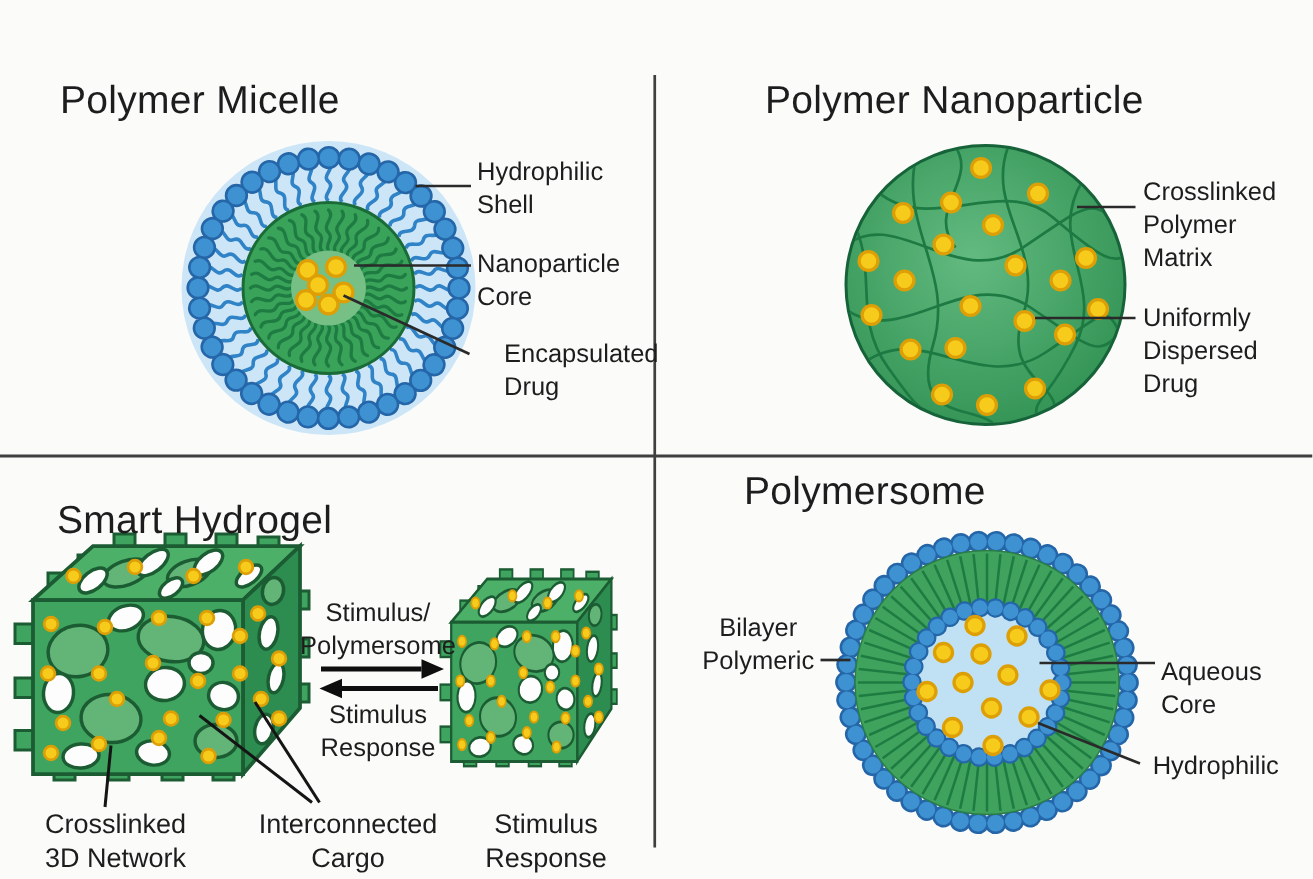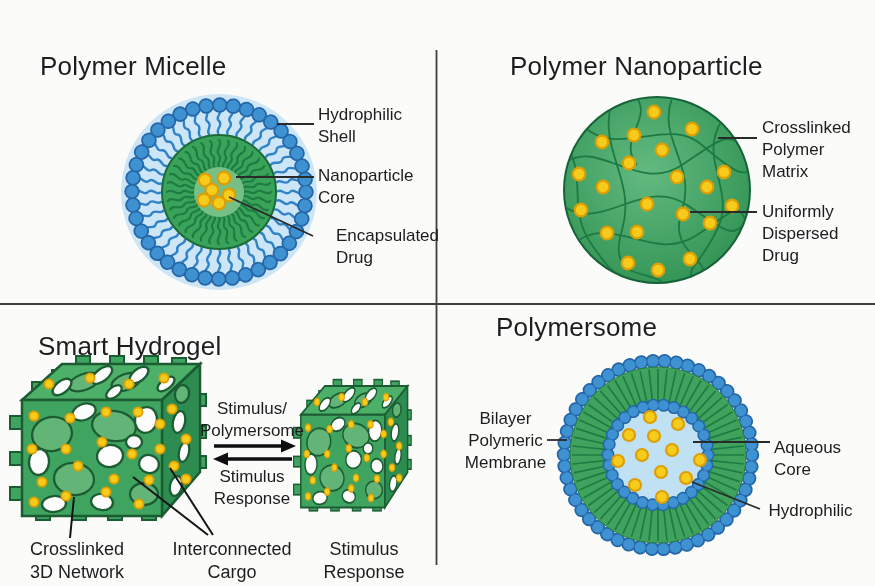--- a/index.html
+++ b/index.html
@@ -346,21 +346,20 @@
   <div>Cargo</div>
 </div>
 <div class="lbl big center" style="left:304px;top:538px;width:120px;">
   <div>Stimulus</div>
   <div>Response</div>
 </div>
 
 <div class="lbl center" style="left:453px;top:408px;width:105px;">
   <div>Bilayer</div>
   <div>Polymeric</div>
-  <div>Membrane</div>
 </div>
 <div class="lbl" style="left:774px;top:437px;">
   <div>Aqueous</div>
   <div>Core</div>
 </div>
 <div class="lbl center" style="left:758px;top:500px;width:105px;">
   <div>Hydrophilic</div>
 </div>
 
 </body></html>

